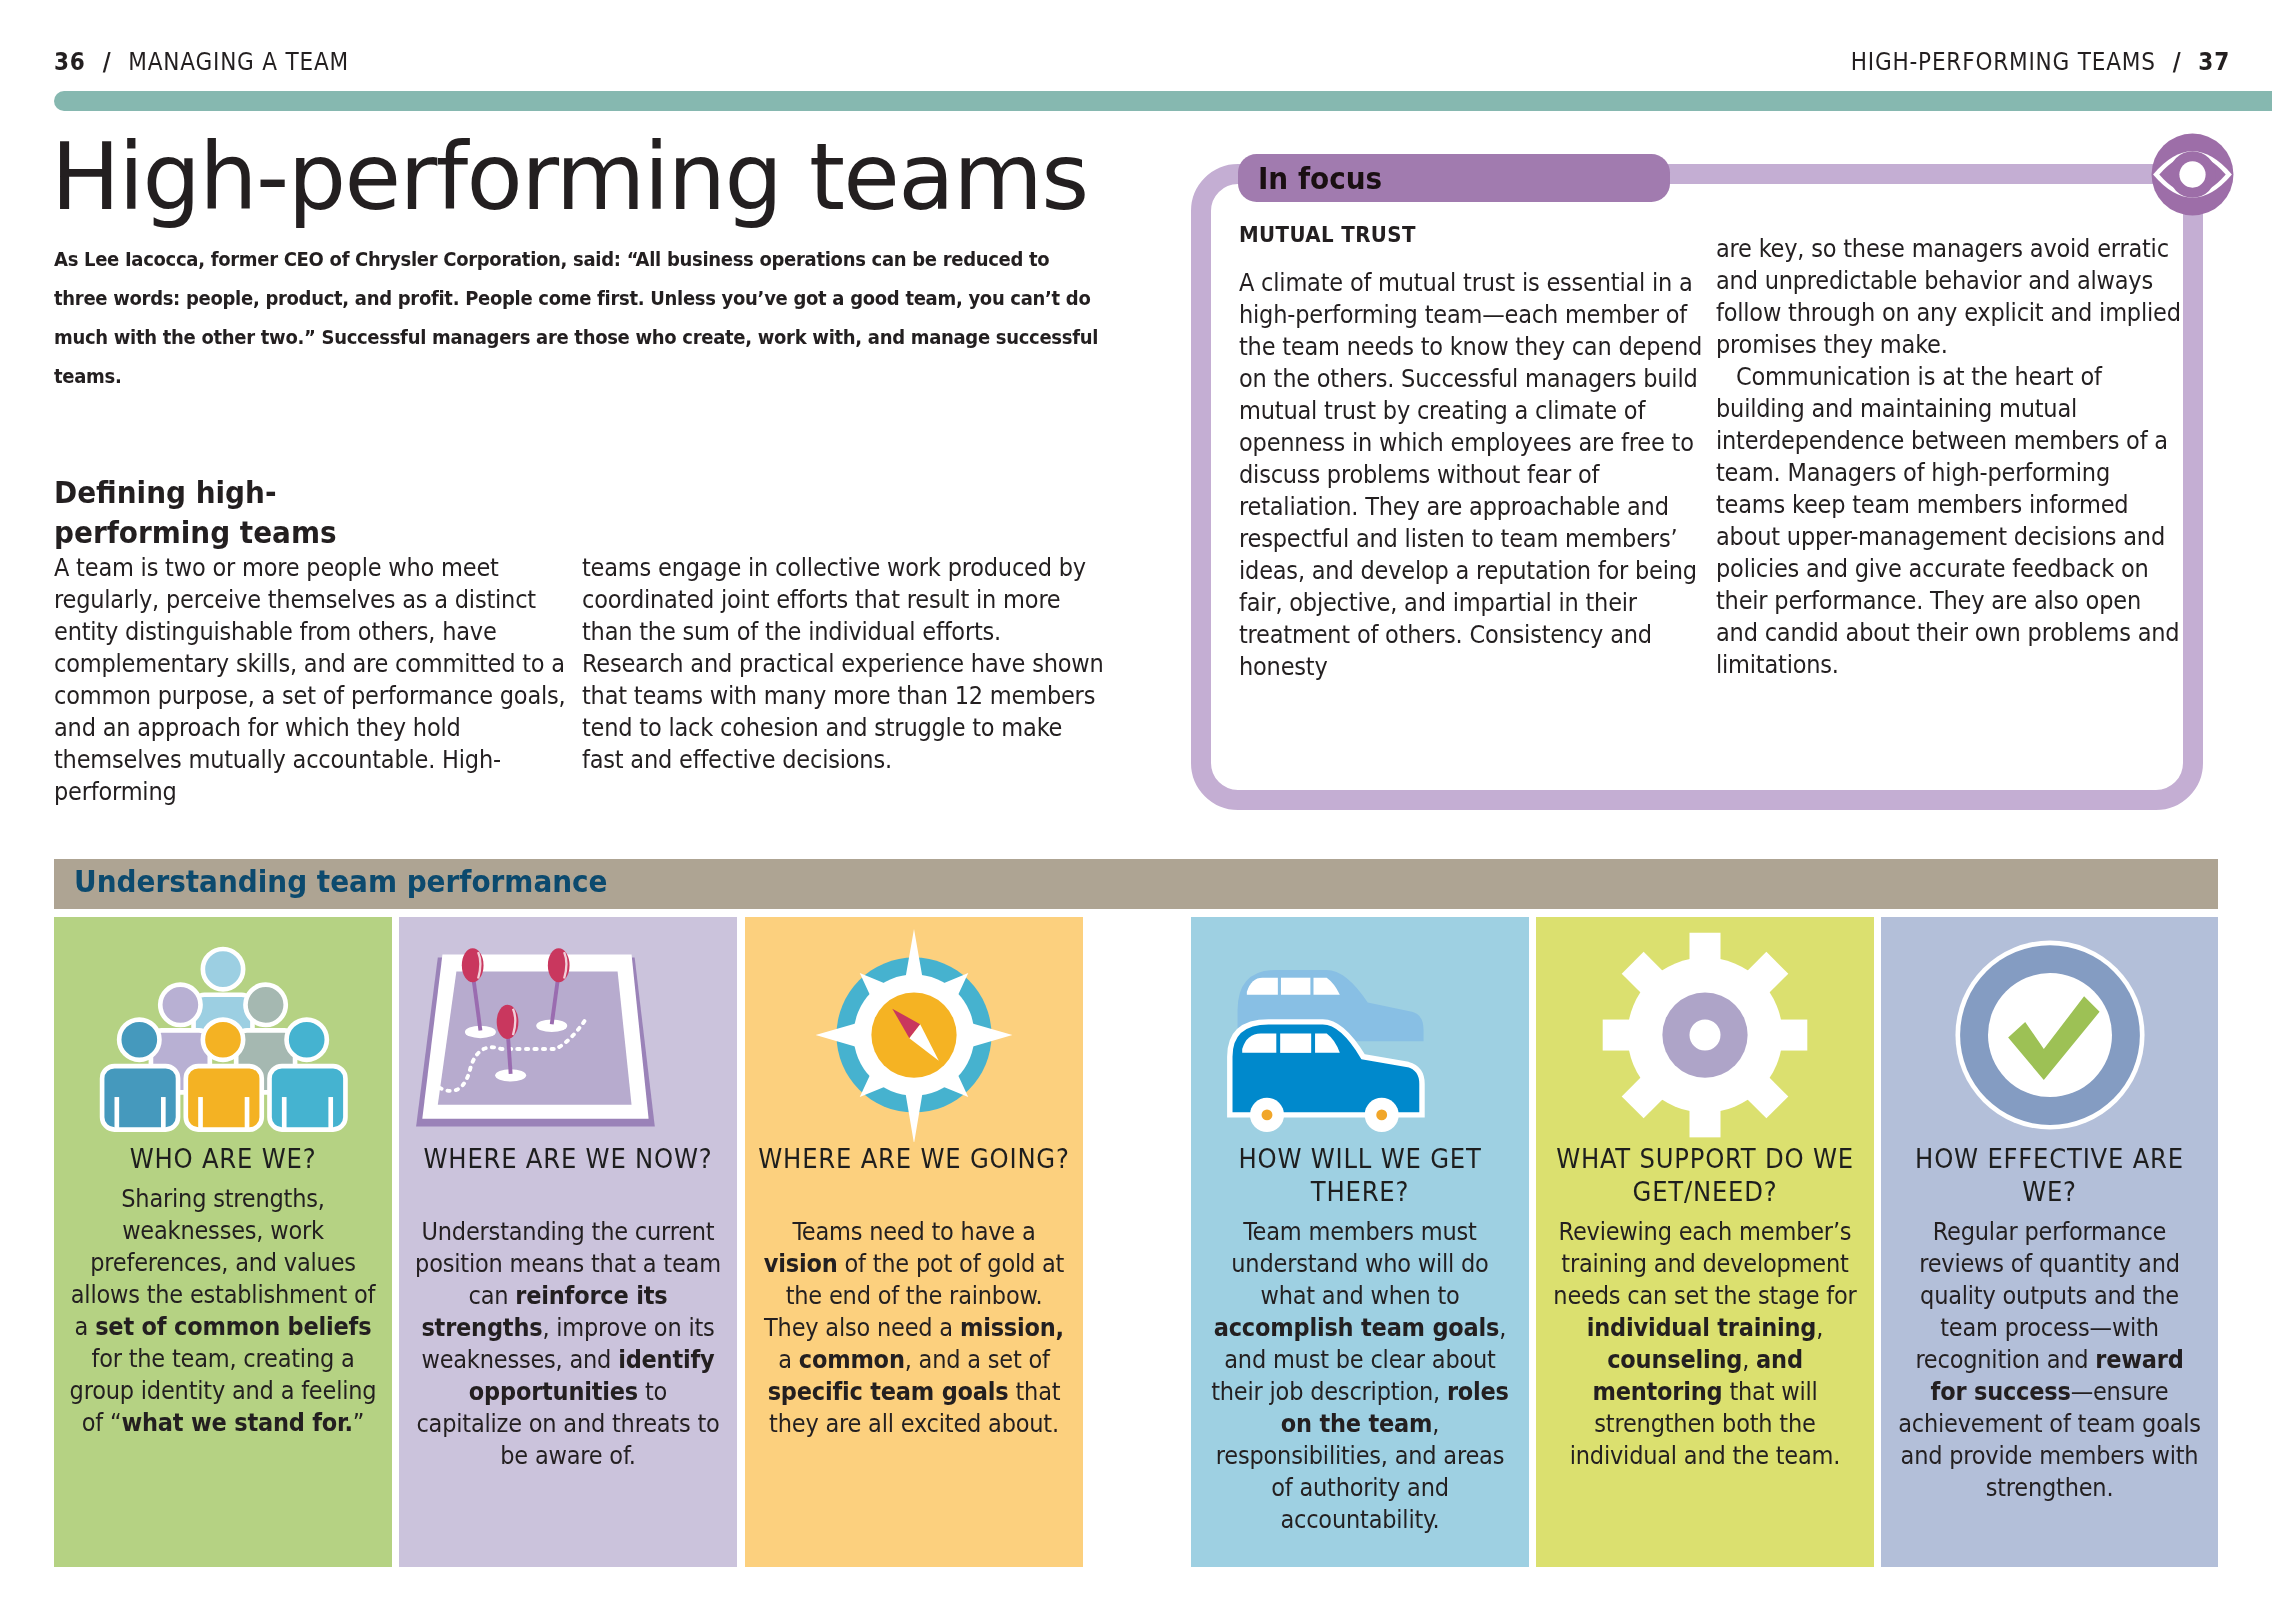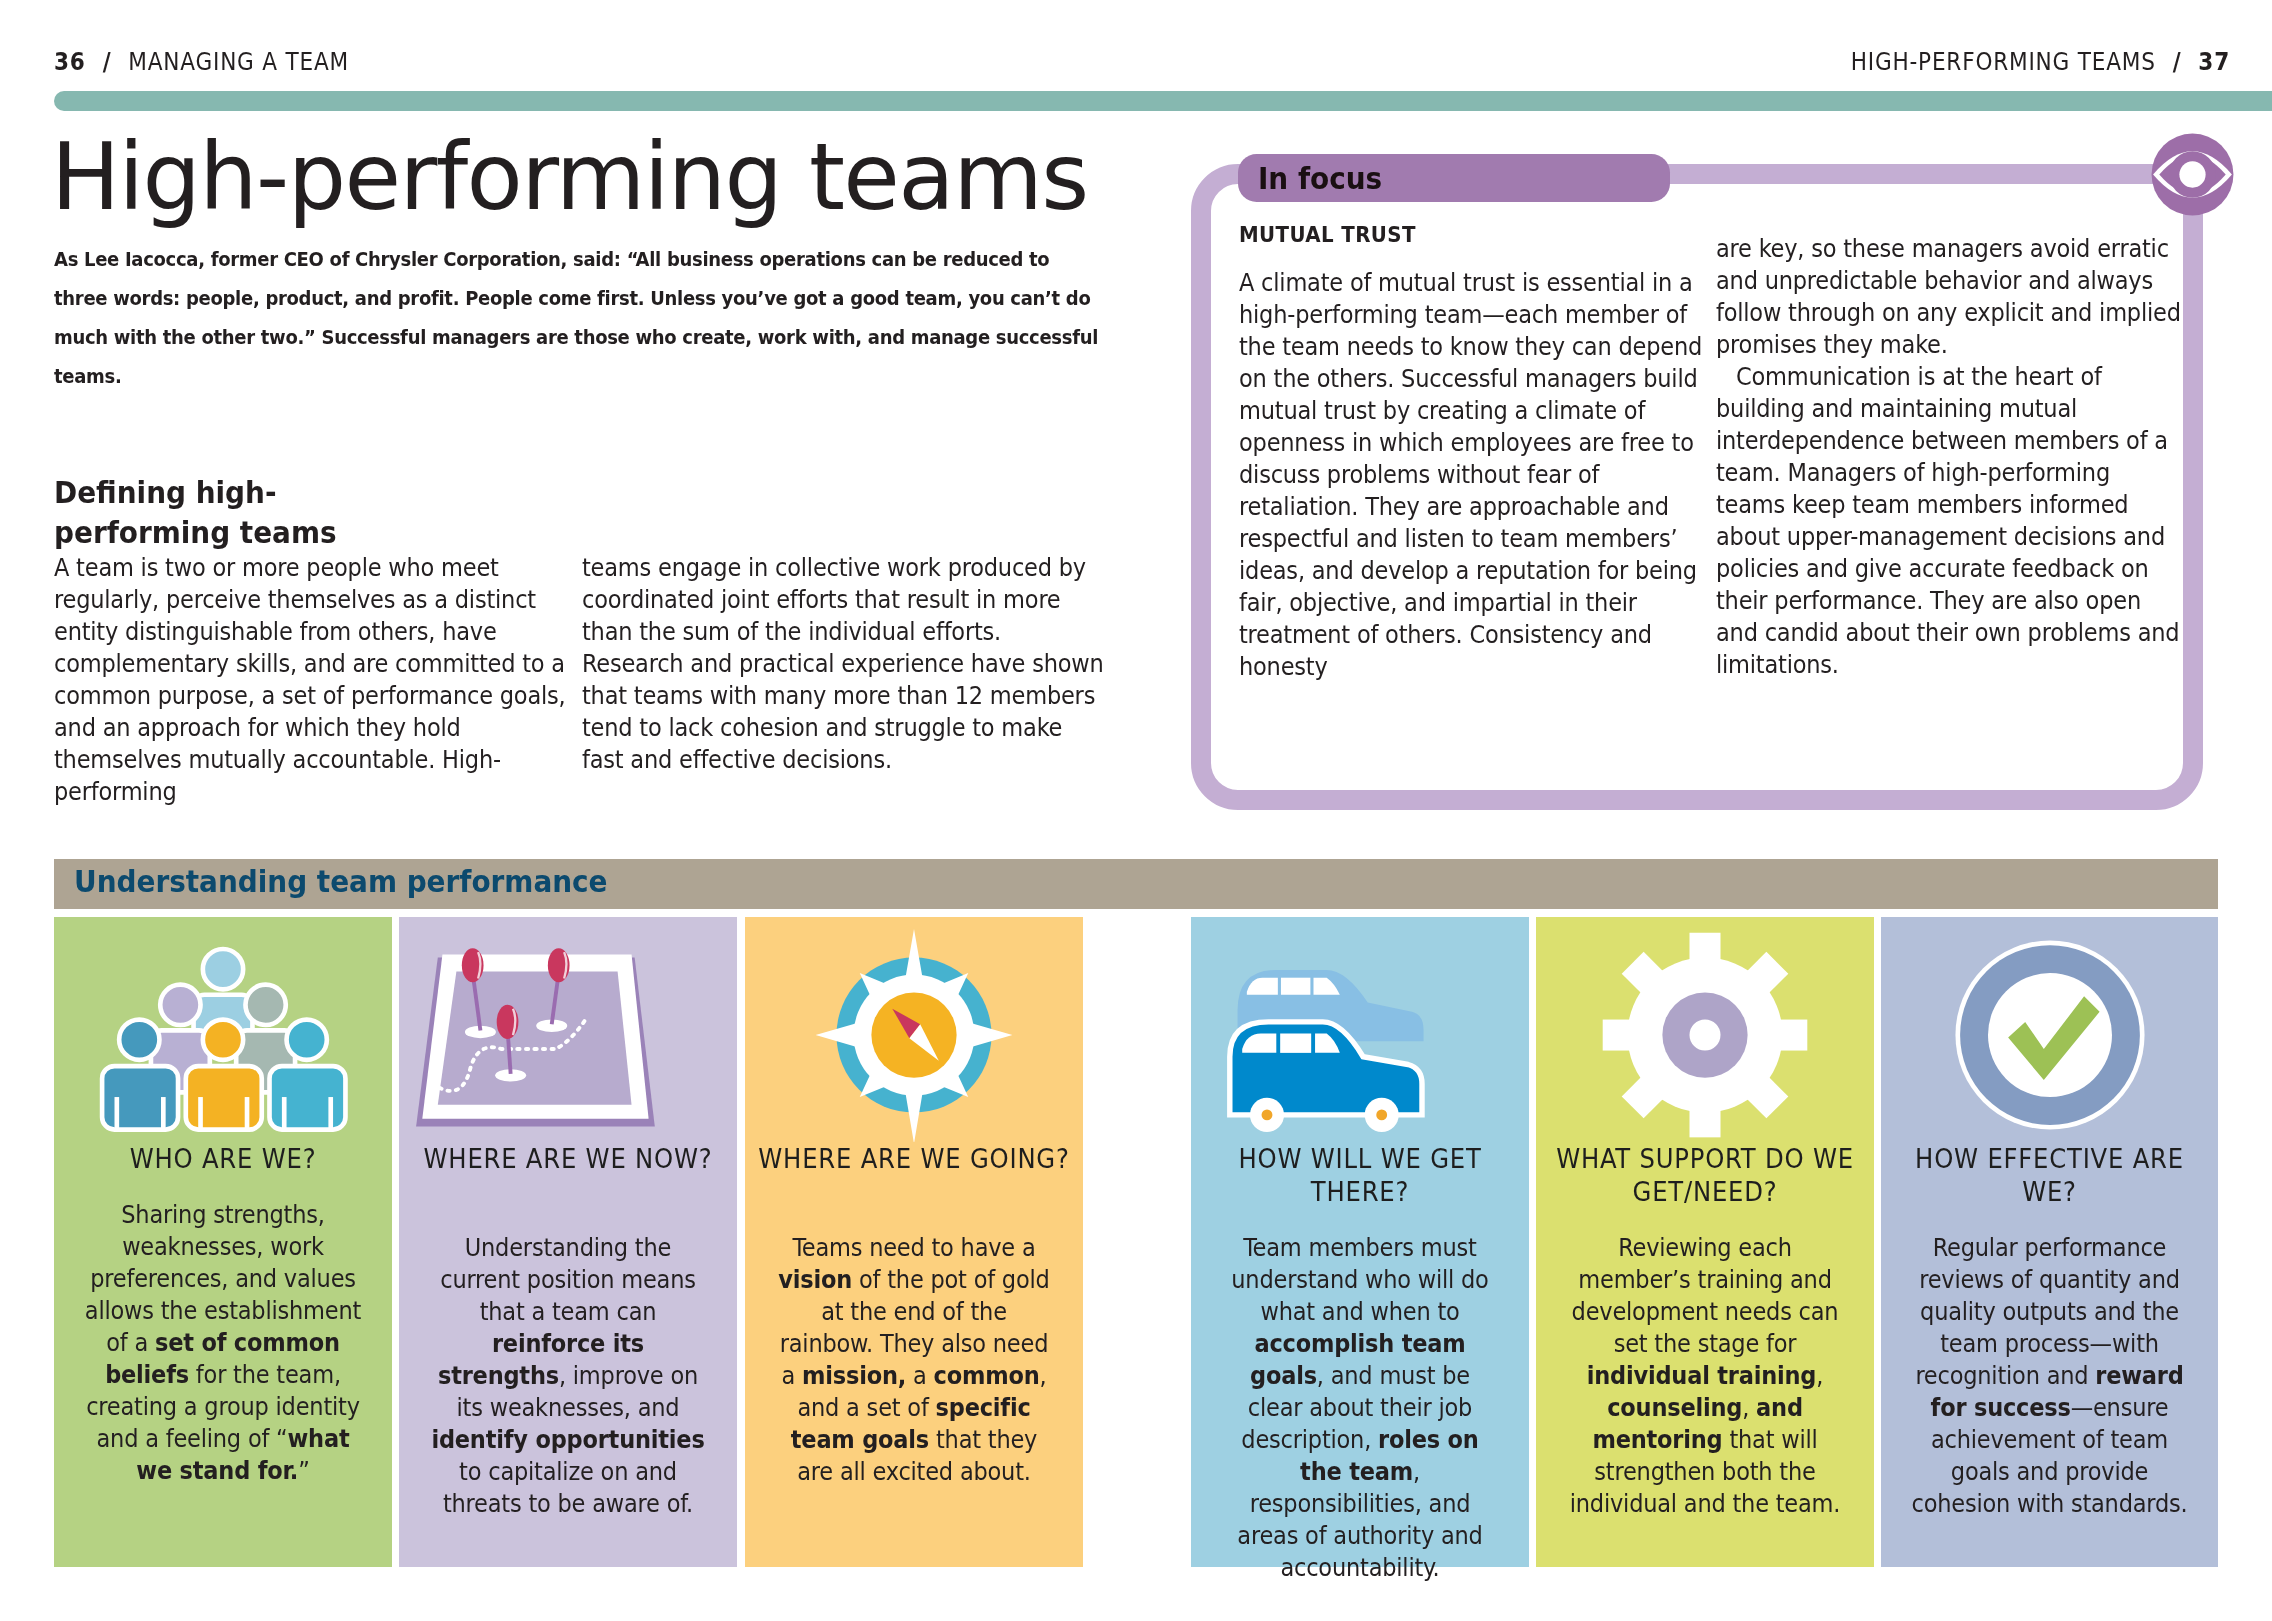--- a/index.html
+++ b/index.html
@@ -41,21 +41,21 @@
   .fc-b { left:1716px; top:224px; width:465px; }
   .indent { text-indent:20px; display:block; }
 
   
   .banner { position:absolute; left:54px; top:859px; width:2164px; height:50px; background:#aea493; }
   .banner span { position:absolute; left:20px; top:3.9px; font-size:31px; font-weight:bold; color:#0c4a6e; }
   .panel { position:absolute; top:917px; height:650px; width:338px; box-sizing:border-box; text-align:center; }
   .panel .icon { position:absolute; left:0; top:7.8px; width:338px; height:217px; }
   .panel h3 { position:absolute; left:0; right:0; top:225px; margin:0; font-size:27px; font-weight:normal;
               line-height:33px; letter-spacing:0.8px; color:#1e1e1e; padding:0 9px; }
-  .panel p { position:absolute; left:0; right:0; margin:16px; font-size:25px; line-height:32px;
+  .panel p { position:absolute; left:0; right:0; margin:0; font-size:25px; line-height:32px;
              padding:0 14px; color:#231f20; letter-spacing:-0.2px; }
   .panel b { font-weight:bold; }
   .p1 { left:54px;  background:#b5d283; }
   .p2 { left:399px; background:#cbc3dc; }
   .p3 { left:745px; background:#fcd07e; }
   .p4 { left:1191px; background:#9ed0e2; }
   .p5 { left:1536px; background:#dbe06f; }
   .p6 { left:1881px; background:#b3bfd9; width:337px; }
 </style>
 </head>
@@ -211,15 +211,15 @@
 </div>
 
 <div class="panel p6">
   <svg class="icon" viewBox="0 0 436 280">
     <circle cx="218" cy="142" r="122" fill="#ffffff"></circle>
     <circle cx="218" cy="142" r="116" fill="#849cc2"></circle>
     <circle cx="218" cy="142" r="80" fill="#ffffff"></circle>
     <polygon points="164,145 186,125 210,160 262,92 282,112 210,200" fill="#9dc155"></polygon>
   </svg>
   <h3>HOW EFFECTIVE ARE WE?</h3>
-  <p style="top:299px"><span>Regular performance reviews of quantity and quality outputs and the team process—with recognition and </span><b>reward for success</b><span>—ensure achievement of team goals and provide cohesion with standards.</span></p>
+  <p style="top:299px"><span>Regular performance reviews of quantity and quality outputs and the team process—with recognition and </span><b>reward for success</b><span>—ensure achievement of team goals and provide members with strengthen.</span></p>
 </div>
 
 
 </body></html>

